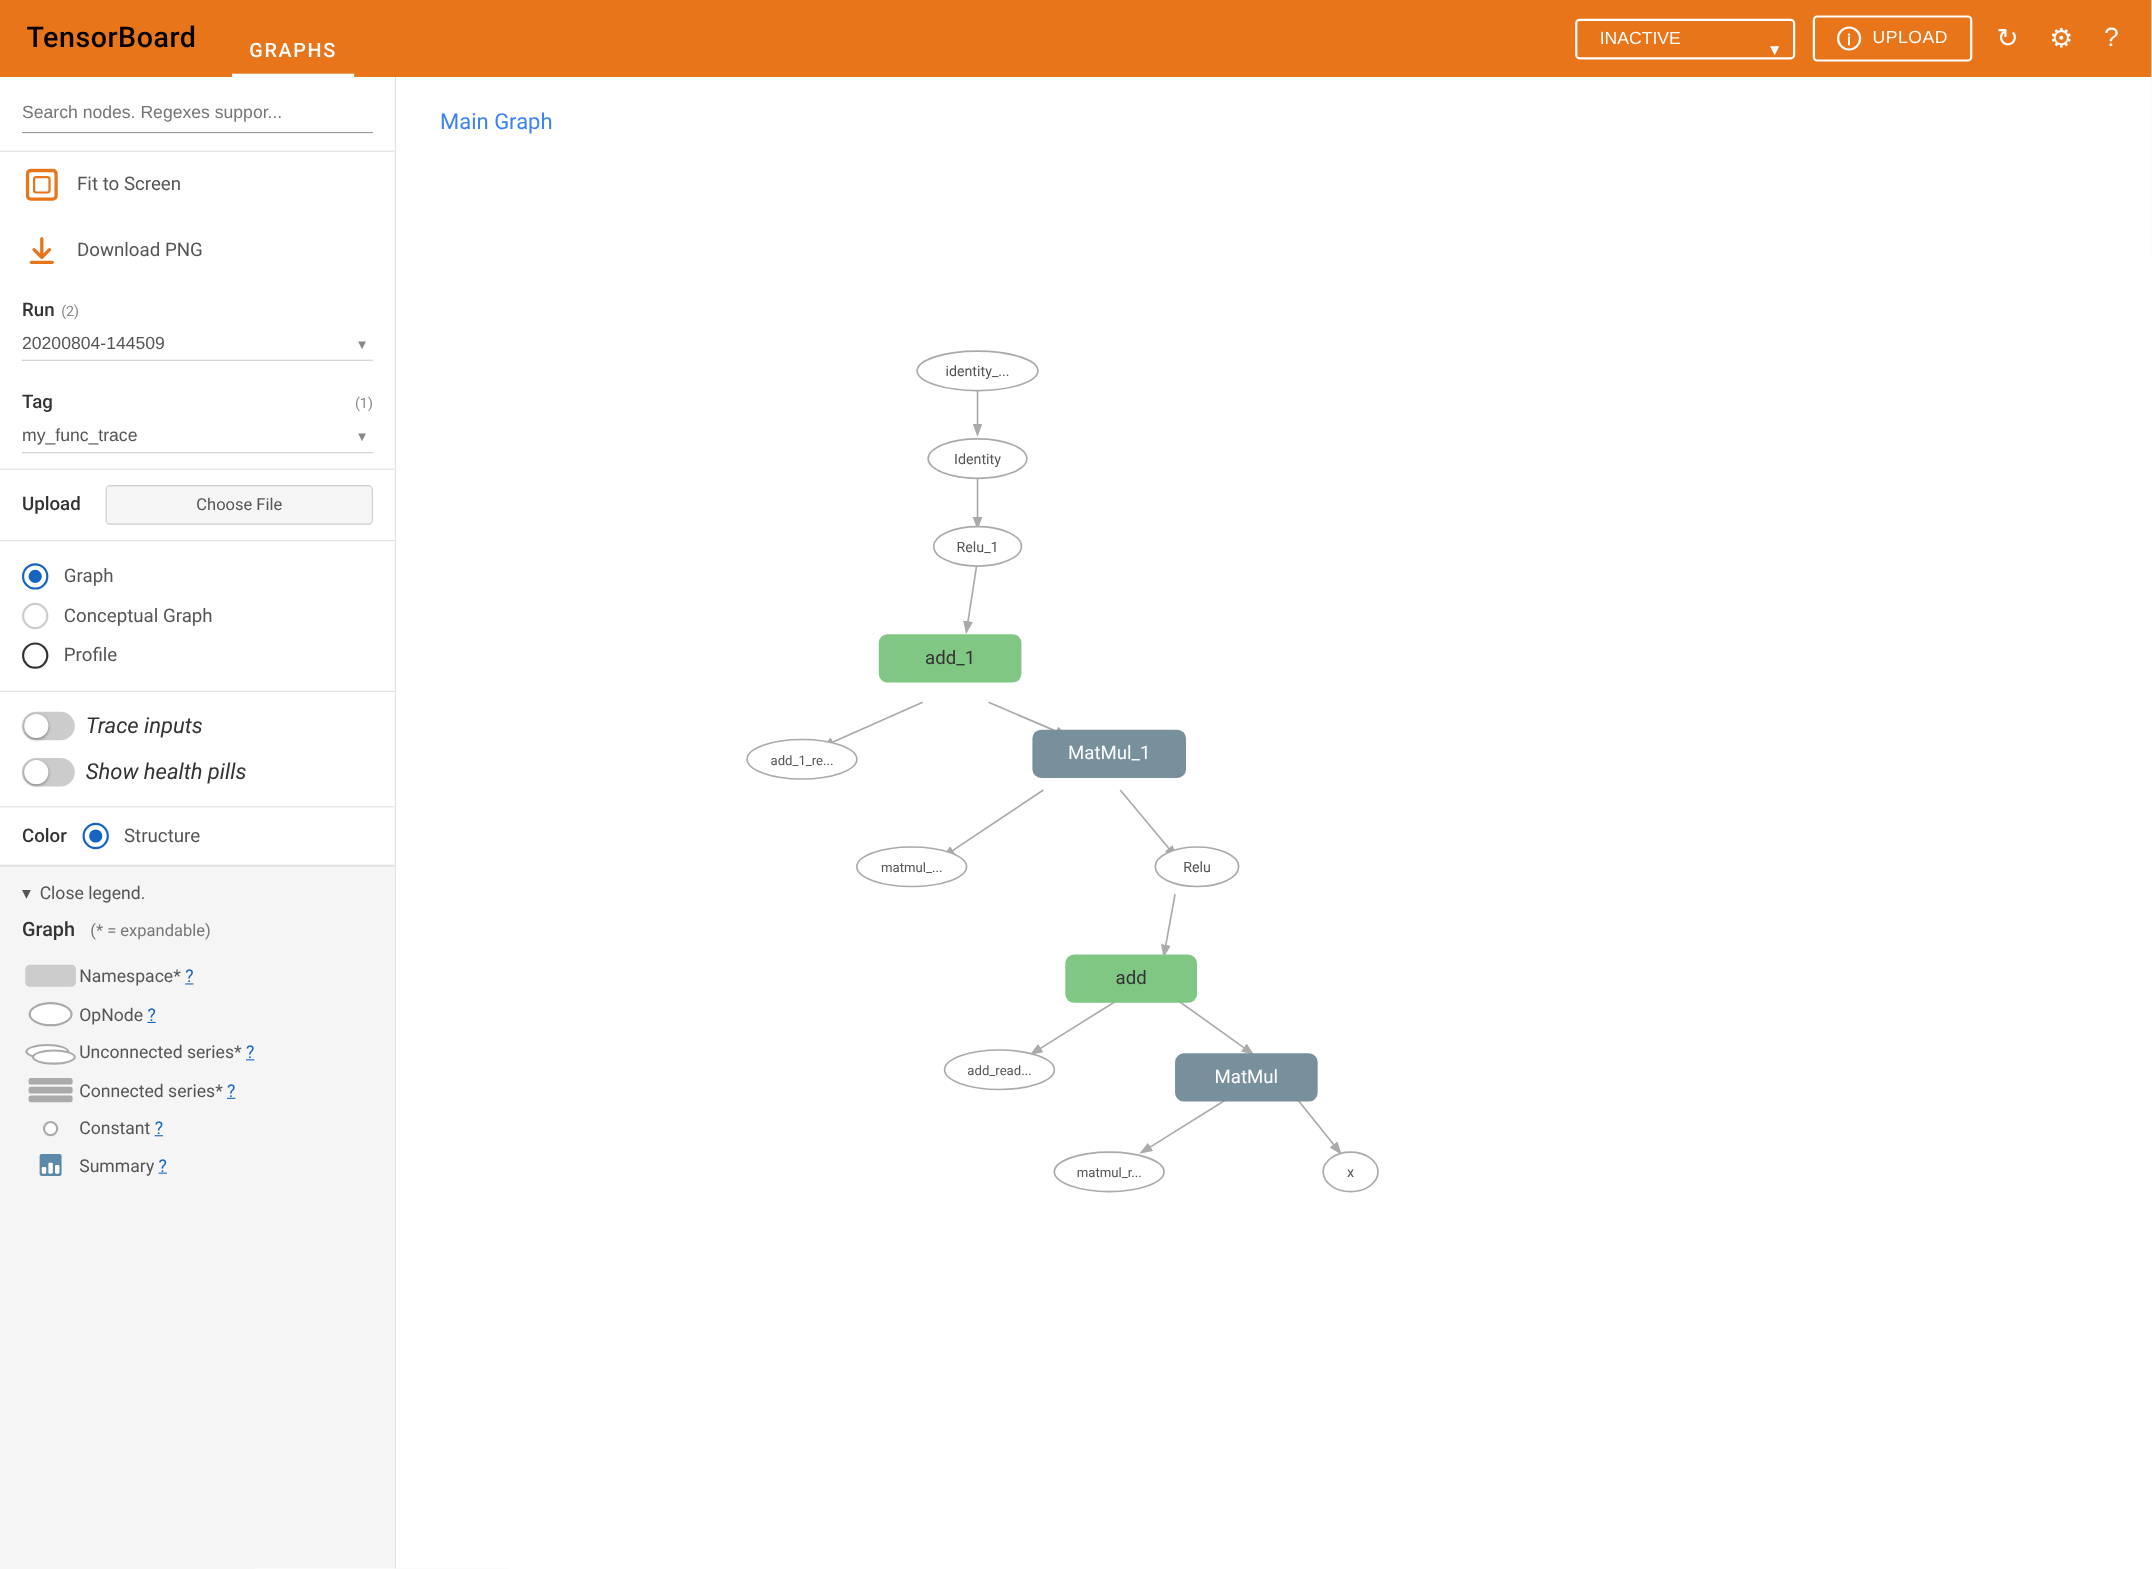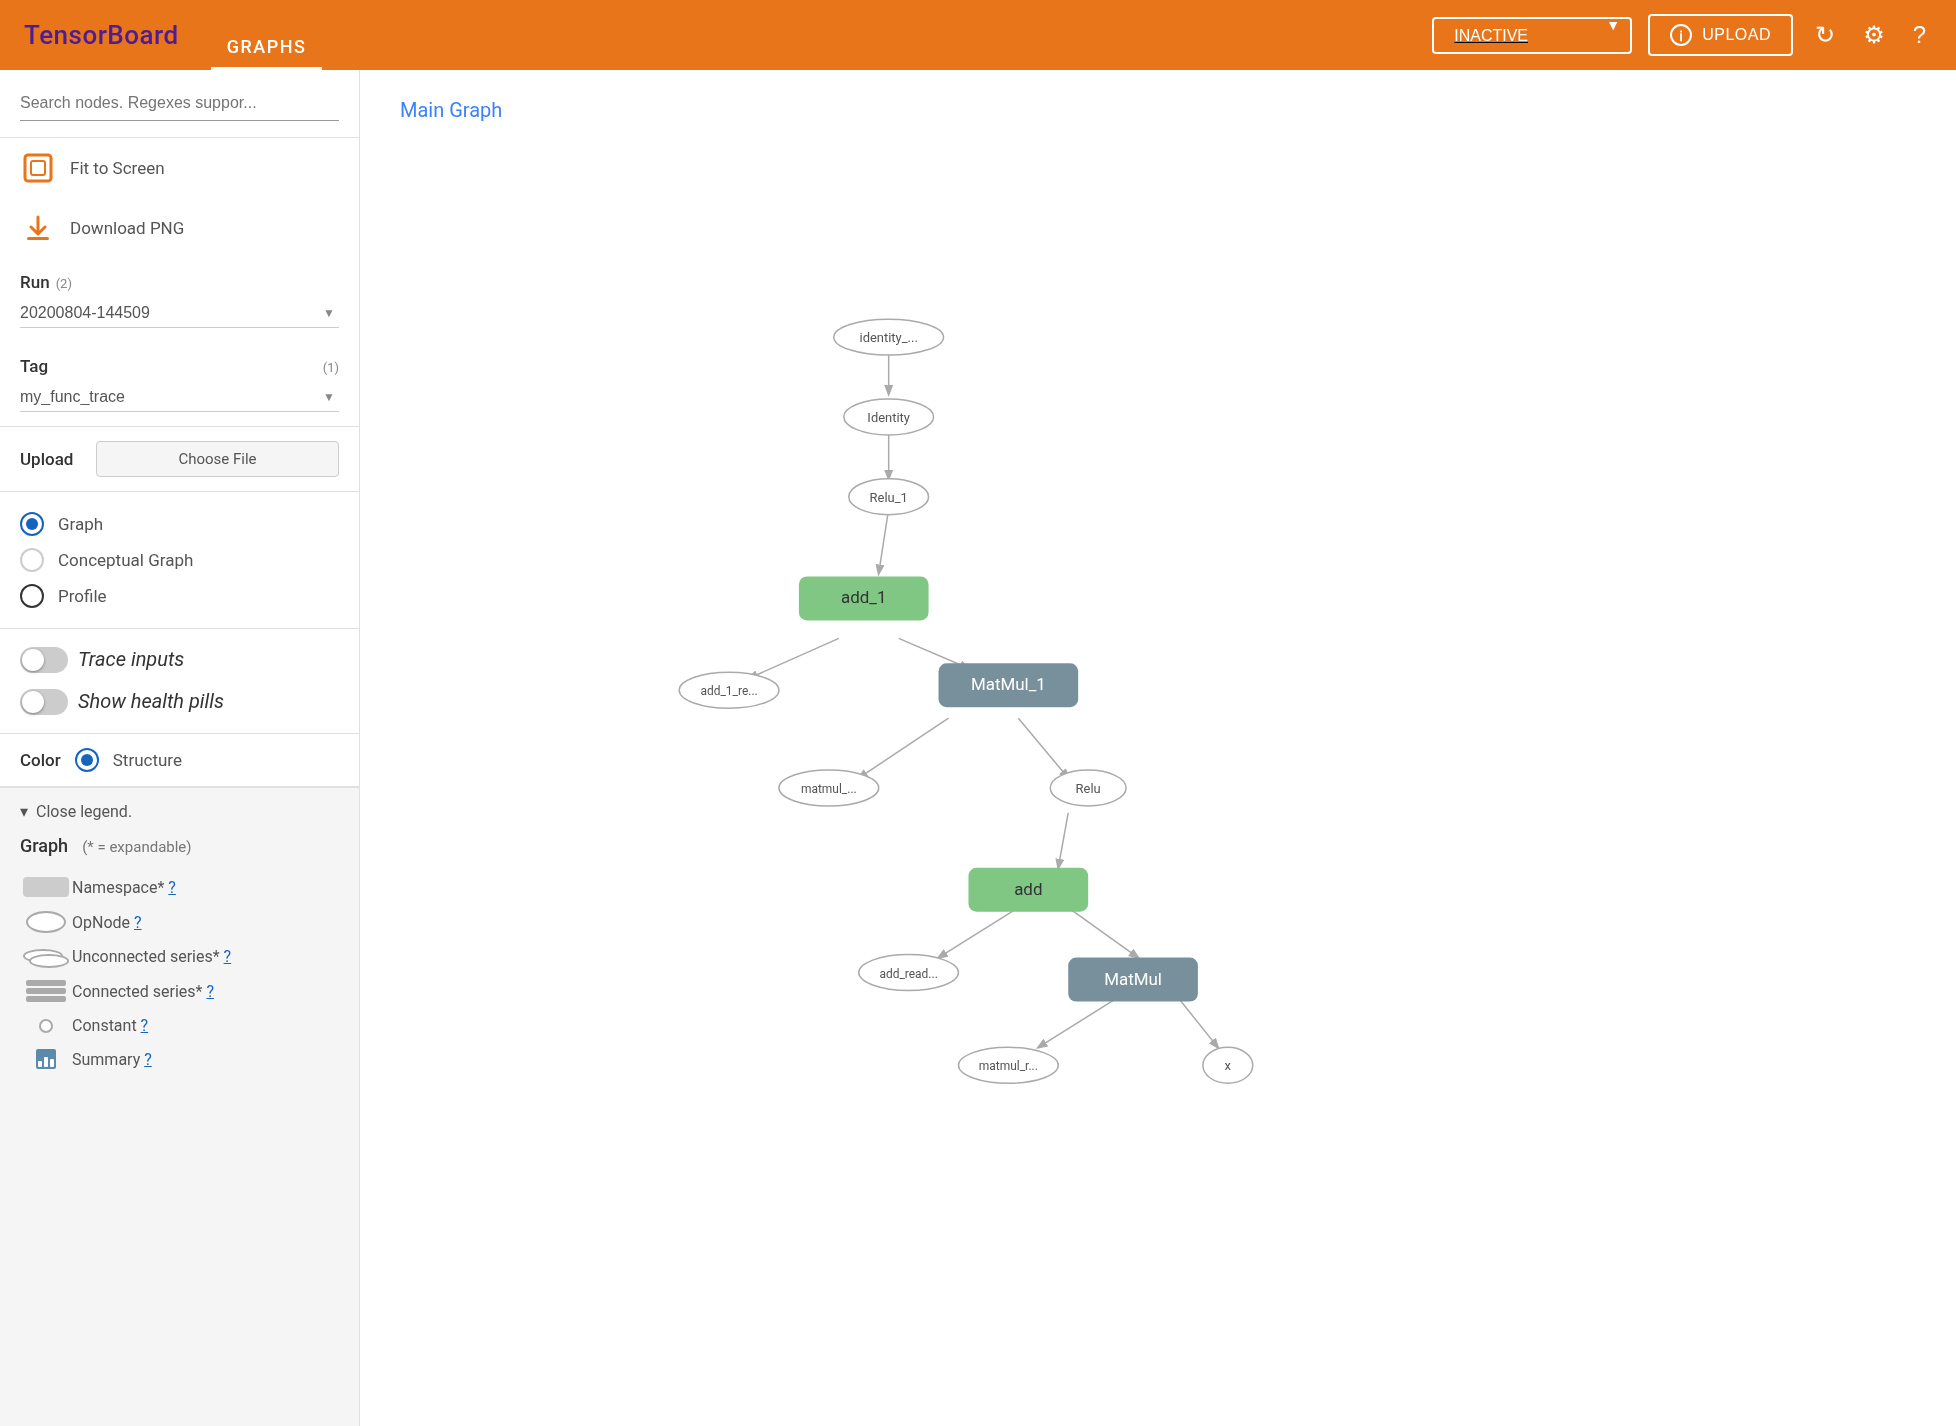--- a/index.html
+++ b/index.html
@@ -9,21 +9,21 @@
     .header {
       background: #E8751A;
       height: 70px;
       display: flex;
       align-items: center;
       padding: 0 24px;
       gap: 32px;
       position: relative;
     }
     .header-logo {
-      color: #4c1d95;
+      color: #000000;
       font-size: 26px;
       font-weight: 500;
       letter-spacing: 0.5px;
       white-space: nowrap;
     }
     .header-nav {
       display: flex;
       align-items: flex-end;
       height: 100%;
     }
@@ -52,22 +52,21 @@
       color: white;
       font-size: 16px;
       padding: 8px 40px 8px 20px;
       appearance: none;
       cursor: pointer;
       min-width: 200px;
     }
     .run-selector-wrap {
       position: relative;
       display: flex;
-      align-items: flex-start;
-      text-decoration: underline;
+      align-items: flex-end;
     }
     .run-selector-arrow {
       position: absolute;
       right: 12px;
       color: white;
       font-size: 14px;
       pointer-events: none;
     }
     .upload-btn {
       background: transparent;

